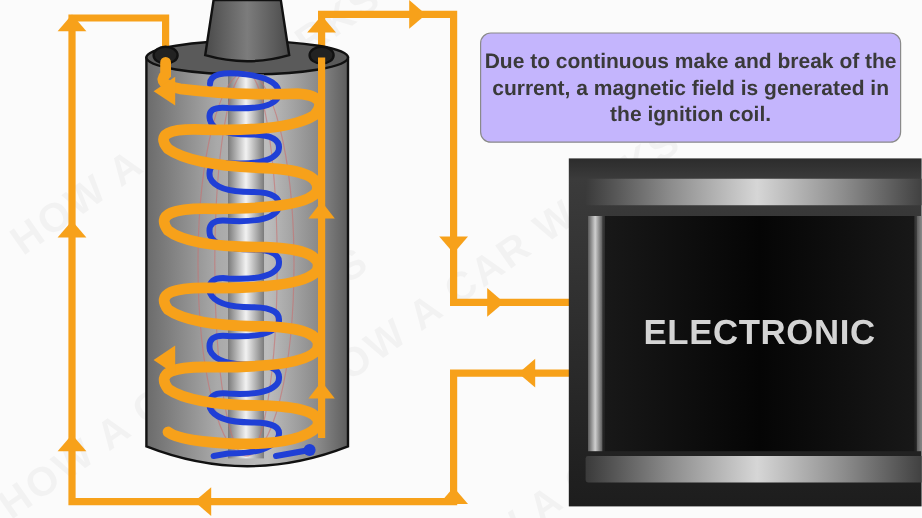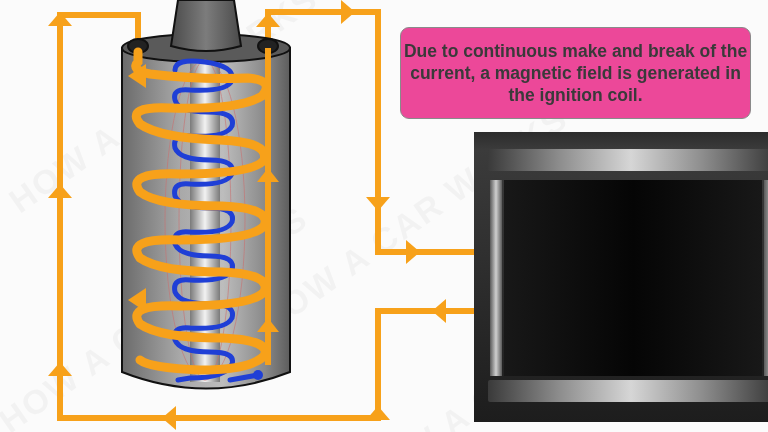--- a/index.html
+++ b/index.html
@@ -1,19 +1,19 @@
 <!DOCTYPE html>
 <html><head>
 <meta charset="utf-8">
 <style>
   html,body{margin:0;padding:0;}
   body{width:768px;height:432px;overflow:hidden;background:#fbfbfb;position:relative;font-family:"Liberation Sans",sans-serif;}
   .stage{position:absolute;left:0;top:0;width:768px;height:432px;}
   .watermark{position:absolute;color:rgba(0,0,0,0.035);font-weight:bold;font-size:34px;transform:rotate(-35deg);white-space:nowrap;letter-spacing:2px;}
-  .caption{position:absolute;left:400px;top:27px;width:349px;height:90px;border:1.5px solid #8a8a8a;border-radius:9px;background:#ec4899;display:flex;align-items:center;justify-content:center;text-align:center;}
+  .caption{position:absolute;left:400px;top:27px;width:349px;height:90px;border:1.5px solid #8a8a8a;border-radius:9px;background:#c4b5fd;display:flex;align-items:center;justify-content:center;text-align:center;}
   .caption span{font-weight:bold;font-size:17.5px;line-height:22px;color:#3a3a3a;}
   .module{position:absolute;left:474px;top:132px;width:300px;height:290px;background:linear-gradient(180deg,#2c2c2c 0%,#3b3b3b 6%,#1d1d1d 100%);}
   .module .bar-top{position:absolute;left:14px;right:0;top:17px;height:22px;background:linear-gradient(90deg,#3a3a3a 0%,#8d8d8d 25%,#d6d6d6 50%,#8d8d8d 75%,#3a3a3a 100%);border-radius:2px;}
   .module .bar-bottom{position:absolute;left:14px;right:0;bottom:20px;height:22px;background:linear-gradient(90deg,#3a3a3a 0%,#8d8d8d 25%,#d6d6d6 50%,#8d8d8d 75%,#3a3a3a 100%);border-radius:2px;}
   .module .pillar-l{position:absolute;left:16px;top:48px;width:12px;height:196px;background:linear-gradient(90deg,#5a5a5a,#cfcfcf,#5a5a5a);}
   .module .pillar-r{position:absolute;right:0;top:48px;width:10px;height:196px;background:linear-gradient(90deg,#5a5a5a,#cfcfcf);}
   .module .screen{position:absolute;left:30px;right:12px;top:48px;height:196px;background:linear-gradient(90deg,#181818 0%,#050505 50%,#181818 100%);display:flex;flex-direction:column;align-items:center;justify-content:center;}
   .module .screen span{color:#d4d4d4;font-weight:bold;font-size:29px;line-height:54px;letter-spacing:0.5px;}
 </style>
 </head>
@@ -99,18 +99,19 @@
   </svg>
 
   <div class="caption">
     <span>Due to continuous make and break of the current, a magnetic field is generated in the ignition coil.</span>
   </div>
 
   <div class="module">
     <div class="bar-top"></div>
     <div class="pillar-l"></div>
     <div class="screen">
+      <span>ELECTRONIC</span>
     </div>
     <div class="pillar-r"></div>
     <div class="bar-bottom"></div>
   </div>
 
 </div>
 
 </body></html>

